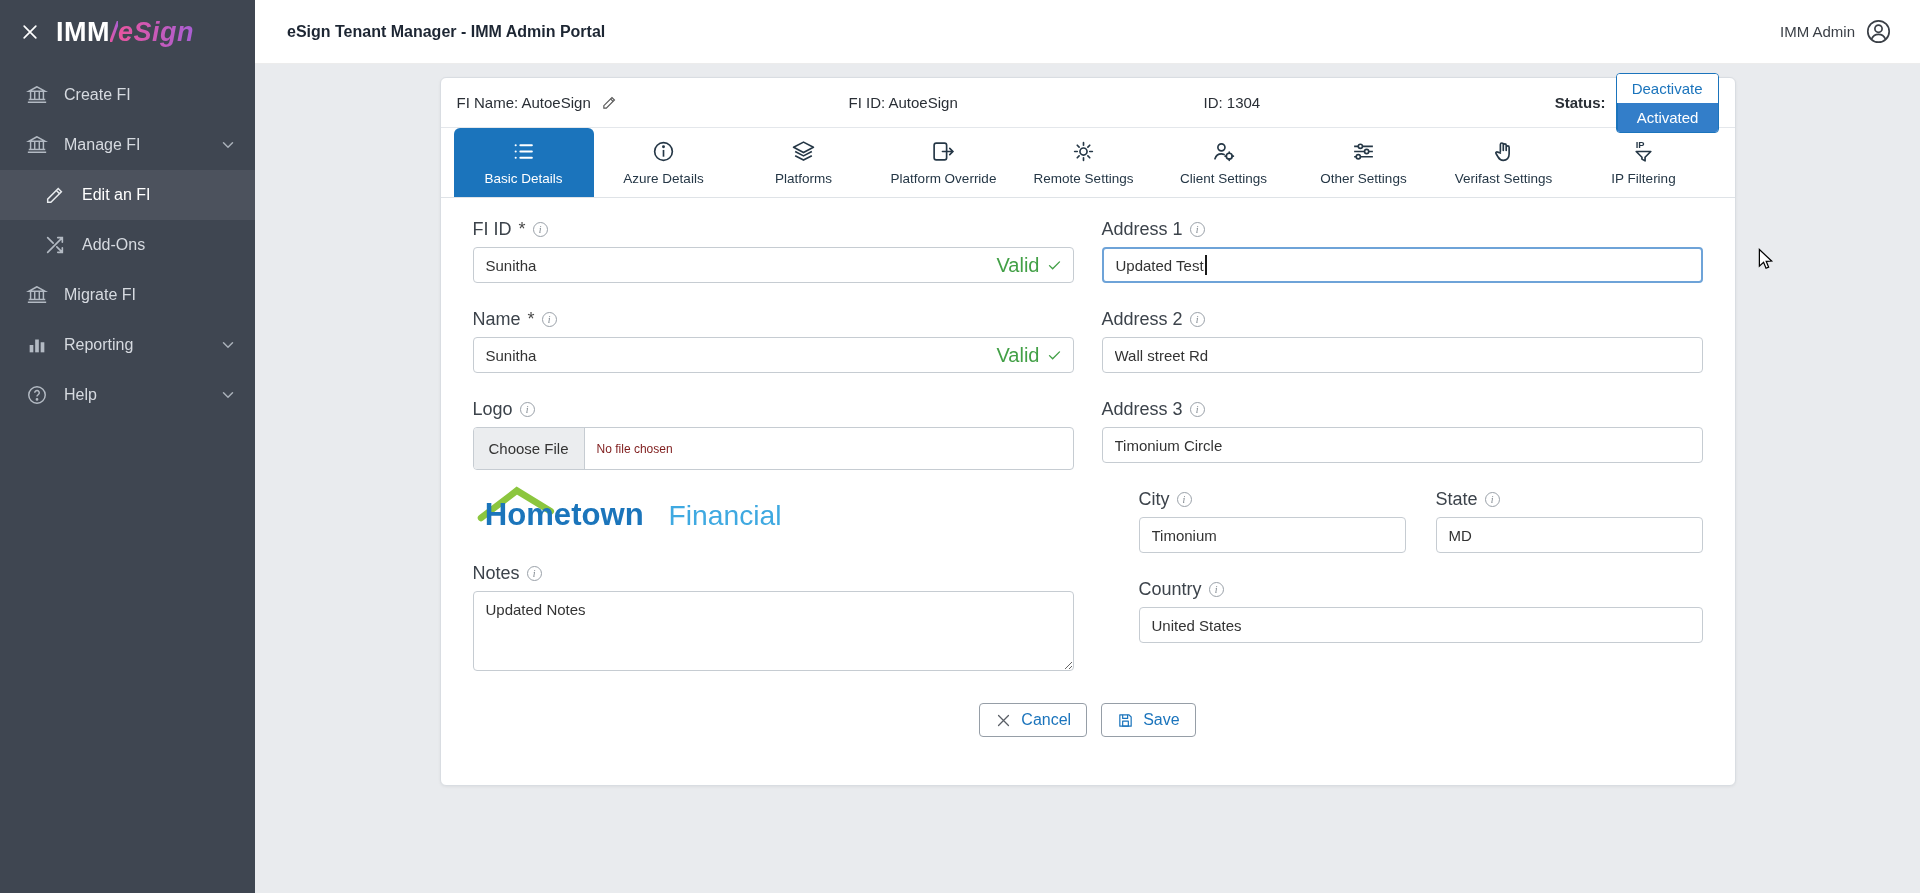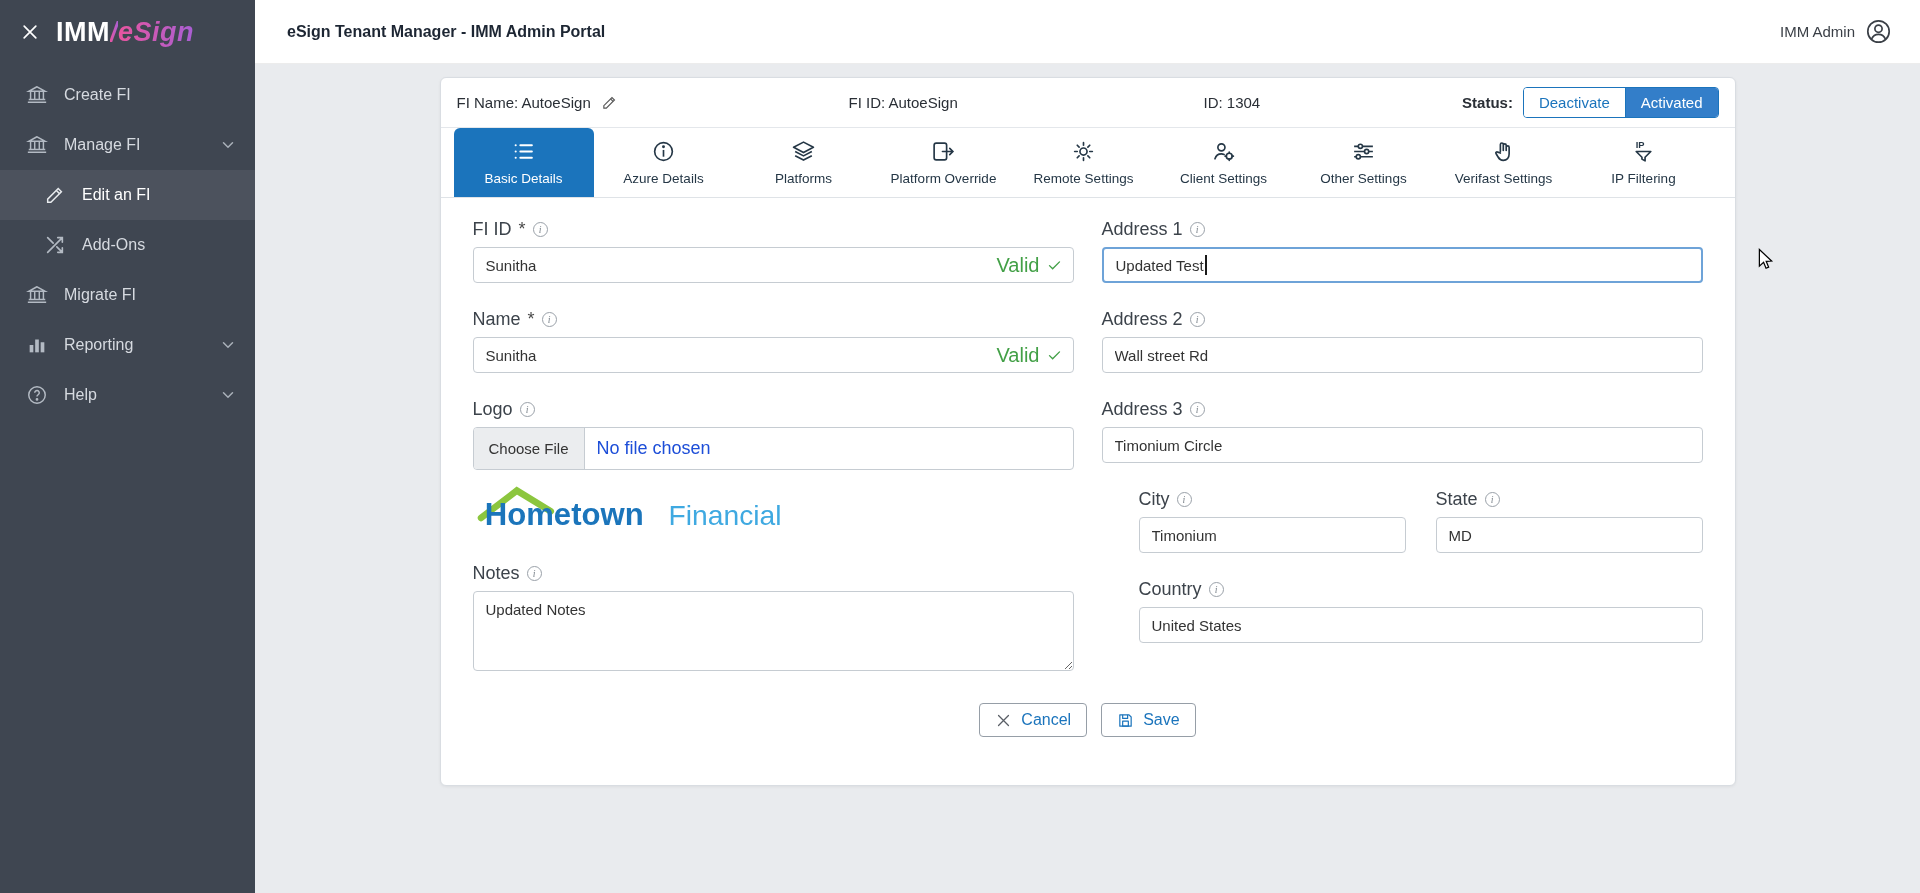--- a/index.html
+++ b/index.html
@@ -36,21 +36,21 @@
   .content { flex:1; padding-top:13px; position:relative; }
   .card { width:1296px; margin:0 auto; background:#fff; border:1px solid #d9dde2; border-radius:6px; box-shadow:0 1px 3px rgba(0,0,0,.06); }
   .card-header { height:50px; display:flex; align-items:center; padding:0 16px; border-bottom:1px solid #e4e7eb; font-size:15px; color:#2a2f36; }
   .fh-name { flex:0 0 392px; display:flex; align-items:center; gap:10px; }
   .fh-name .pencil { width:17px; height:17px; color:#555; cursor:pointer; display:flex; }
   .fh-name .pencil svg { width:17px; height:17px; }
   .fh-id { flex:0 0 355px; }
   .fh-num { flex:1; }
   .status-wrap { display:flex; align-items:center; gap:10px; }
   .status-label { color:#2a2f36;font-weight:bold; }
-  .toggle-group { display:flex; border:1px solid #1b74bc; border-radius:4px; overflow:hidden; }
+  .toggle-group { display:flex; border:1px solid #1b74bc; border-radius:4px; overflow:hidden;flex-direction:column; }
   .tg-btn { font-size:15px; padding:6px 15px; cursor:pointer; border:none; background:#fff; font-family:inherit; }
   .tg-off { color:#1b74bc; }
   .tg-on { background:#337ec9; color:#fff; border-left:1px solid #1b74bc; }
 
   
   .tabs { display:flex; padding-left:13px; border-bottom:1px solid #dfe3e7; height:70px; }
   .tab { width:140px; display:flex; flex-direction:column; align-items:center; justify-content:center; gap:7px; font-size:13.5px; color:#253746; cursor:pointer; text-align:center; }
   .tab .ticon { width:25px; height:25px; display:flex; }
   .tab .ticon svg { width:25px; height:25px; }
   .tab.active { background:#1b74bc; color:#ffffff; border-radius:6px 6px 0 0; }
@@ -63,21 +63,21 @@
   .info { width:15px; height:15px; border:1px solid #9aa1a9; border-radius:50%; color:#7d858d; font-size:10px; display:inline-flex; align-items:center; justify-content:center; font-family:"Liberation Serif",serif; font-style:italic; }
   .info::before { content:"i"; }
   .inwrap { position:relative; }
   .field { width:100%; height:36px; border:1px solid #c6ccd2; border-radius:4px; padding:0 12px; font-size:15px; color:#333; background:#fff; font-family:inherit; outline:none; }
   .field.focused { border:2px solid #6ea3d8; }
   .caret { position:absolute; left:103px; top:8px; width:2px; height:20px; background:#1a1a1a; }
   .valid-badge { position:absolute; right:12px; top:50%; transform:translateY(-50%); color:#43a047; font-size:20px; display:flex; align-items:center; gap:7px; }
   .valid-badge svg { width:15px; height:15px; }
   .file-box { display:flex; align-items:center; height:43px; border:1px solid #c6ccd2; border-radius:4px; overflow:hidden; background:#fff; }
   .file-btn { height:100%; display:flex; align-items:center; padding:0 15px; background:#ebedef; border:none; border-right:1px solid #c6ccd2; font-size:15px; color:#333; cursor:pointer; font-family:inherit; }
-  .file-name { padding:0 12px; font-size:18px; color:#1d4ed8; }
+  .file-name { padding:0 12px; font-size:12px; color:#7f1d1d; }
   .logo-preview { margin:14px 0 4px 2px; }
   textarea.notes { width:100%; height:80px; border:1px solid #c6ccd2; border-radius:4px; padding:9px 12px; font-size:15px; color:#333; font-family:inherit; background:#fff; }
   .row2 { display:flex; gap:30px;margin-left:37px; }
   .row2 .group { flex:1; }
 
   
   .actions { display:flex; justify-content:center; gap:14px; padding:2px 0 48px 0; }
   .act-btn { display:flex; align-items:center; gap:9px; padding:7px 15px; background:#fff; border:1px solid #969ea7; border-radius:4px; color:#1b74bc; font-size:16px; cursor:pointer; font-family:inherit; }
   .act-btn .bicon { width:17px; height:17px; display:flex; }
   .act-btn .bicon svg { width:17px; height:17px; }

